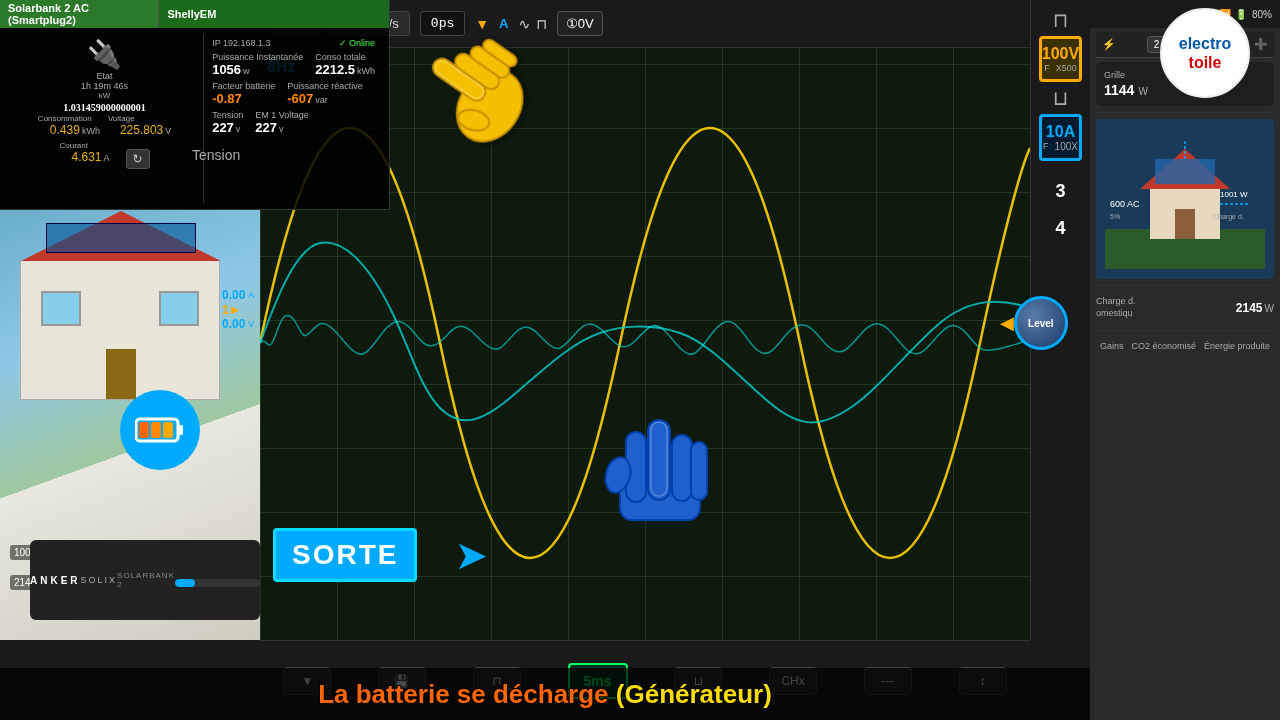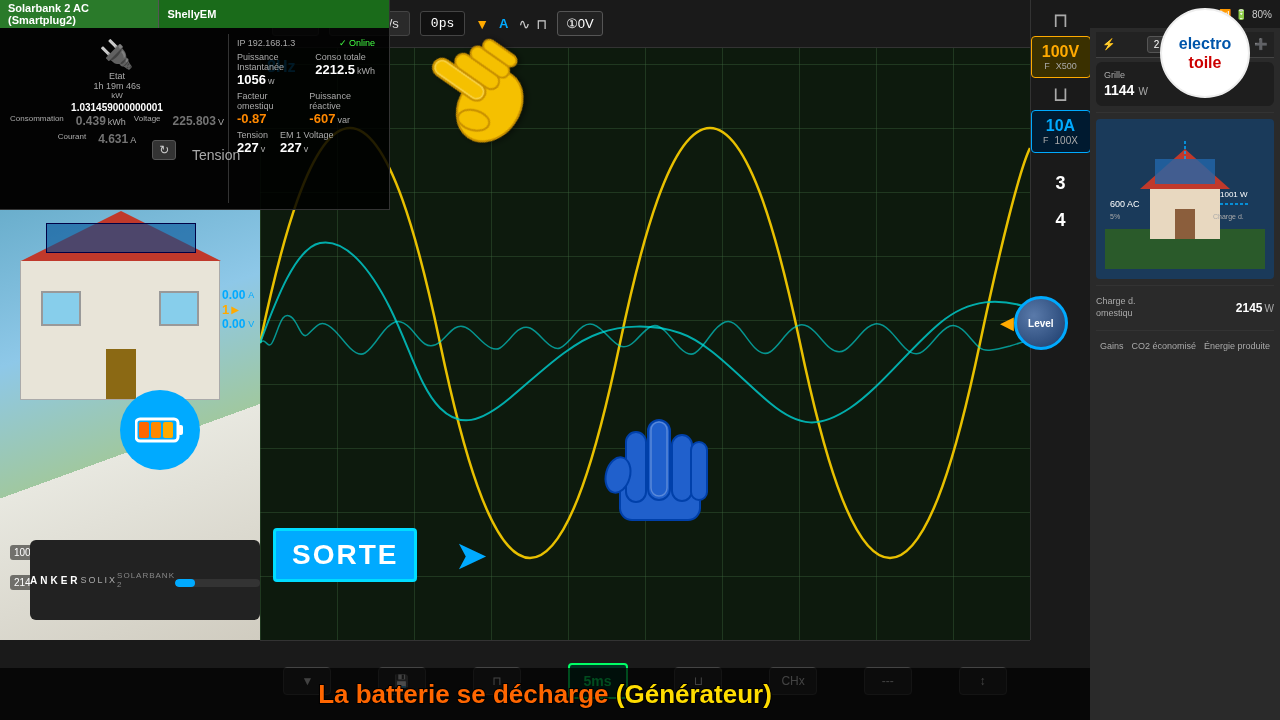--- a/index.html
+++ b/index.html
@@ -113,26 +113,26 @@
       font-weight: bold;
       margin-top: 2px;
     }
     .value-row {
       display: flex;
       gap: 8px;
       margin-top: 1px;
     }
     .val-item {
       display: flex;
-      flex-direction: row;
+      flex-direction: column;
     }
     .val-num {
       font-size: 12px;
-      color: #737373;
-      font-weight: bold;
+      color: #eab308;
+      font-weight: normal;
       margin-left: 12px;
     }
     .val-label {
       font-size: 8px;
       color: #aaa;
     }
 
     
     .shelly-col {
       display: flex;
@@ -224,23 +224,23 @@
       display: flex;
       flex-direction: column;
       align-items: center;
       gap: 4px;
       padding: 8px 4px;
       z-index: 10;
       border-left: 1px solid #333;
     }
 
     .right-btn {
-      width: 60px;
+      width: 43px;
       background: #2a2a2a;
-      border: 1px solid #c4b5fd;
+      border: 3px solid #c4b5fd;
       border-radius: 4px;
       color: #ddd;
       font-size: 11px;
       text-align: center;
       padding: 6px 4px;
       cursor: pointer;
       display: flex;
       flex-direction: column;
       align-items: center;
     }
@@ -613,21 +613,21 @@
       <span>ShellyEM</span>
     </div>
   </div>
   <div class="overlay-body">
 
     <div class="left-col">
       <div class="plug-icon">🔌</div>
       <div class="status-text">Etat</div>
       <div class="time-text">1h 19m 46s</div>
       <div style="font-size:8px;color:#aaa;">kW</div>
-      <div class="big-power" style="font-size:10px;">1.031459000000001</div>
+      <div class="big-power" style="font-size:10px;font-family:Liberation Serif, serif;">1.031459000000001</div>
       <div class="value-row">
         <div class="val-item">
           <div class="val-label">Consommation</div>
           <div style="display:flex;align-items:baseline;gap:2px;">
             <div class="val-num">0.439</div>
             <div style="font-size:9px;color:#aaa;">kWh</div>
           </div>
         </div>
         <div class="val-item">
           <div class="val-label">Voltage</div>
@@ -670,21 +670,21 @@
         <div class="shelly-item">
           <div class="shelly-label">Conso totale</div>
           <div style="display:flex;align-items:baseline;gap:2px;">
             <div class="shelly-val">2212.5</div>
             <div class="shelly-unit">kWh</div>
           </div>
         </div>
       </div>
       <div class="shelly-row">
         <div class="shelly-item">
-          <div class="shelly-label">Facteur omestiqu</div>
+          <div class="shelly-label">Facteur batterie</div>
           <div class="shelly-val" style="color:#f80;">-0.87</div>
         </div>
         <div class="shelly-item">
           <div class="shelly-label">Puissance réactive</div>
           <div style="display:flex;align-items:baseline;gap:2px;">
             <div class="shelly-val" style="color:#f80;">-607</div>
             <div class="shelly-unit">var</div>
           </div>
         </div>
       </div>

